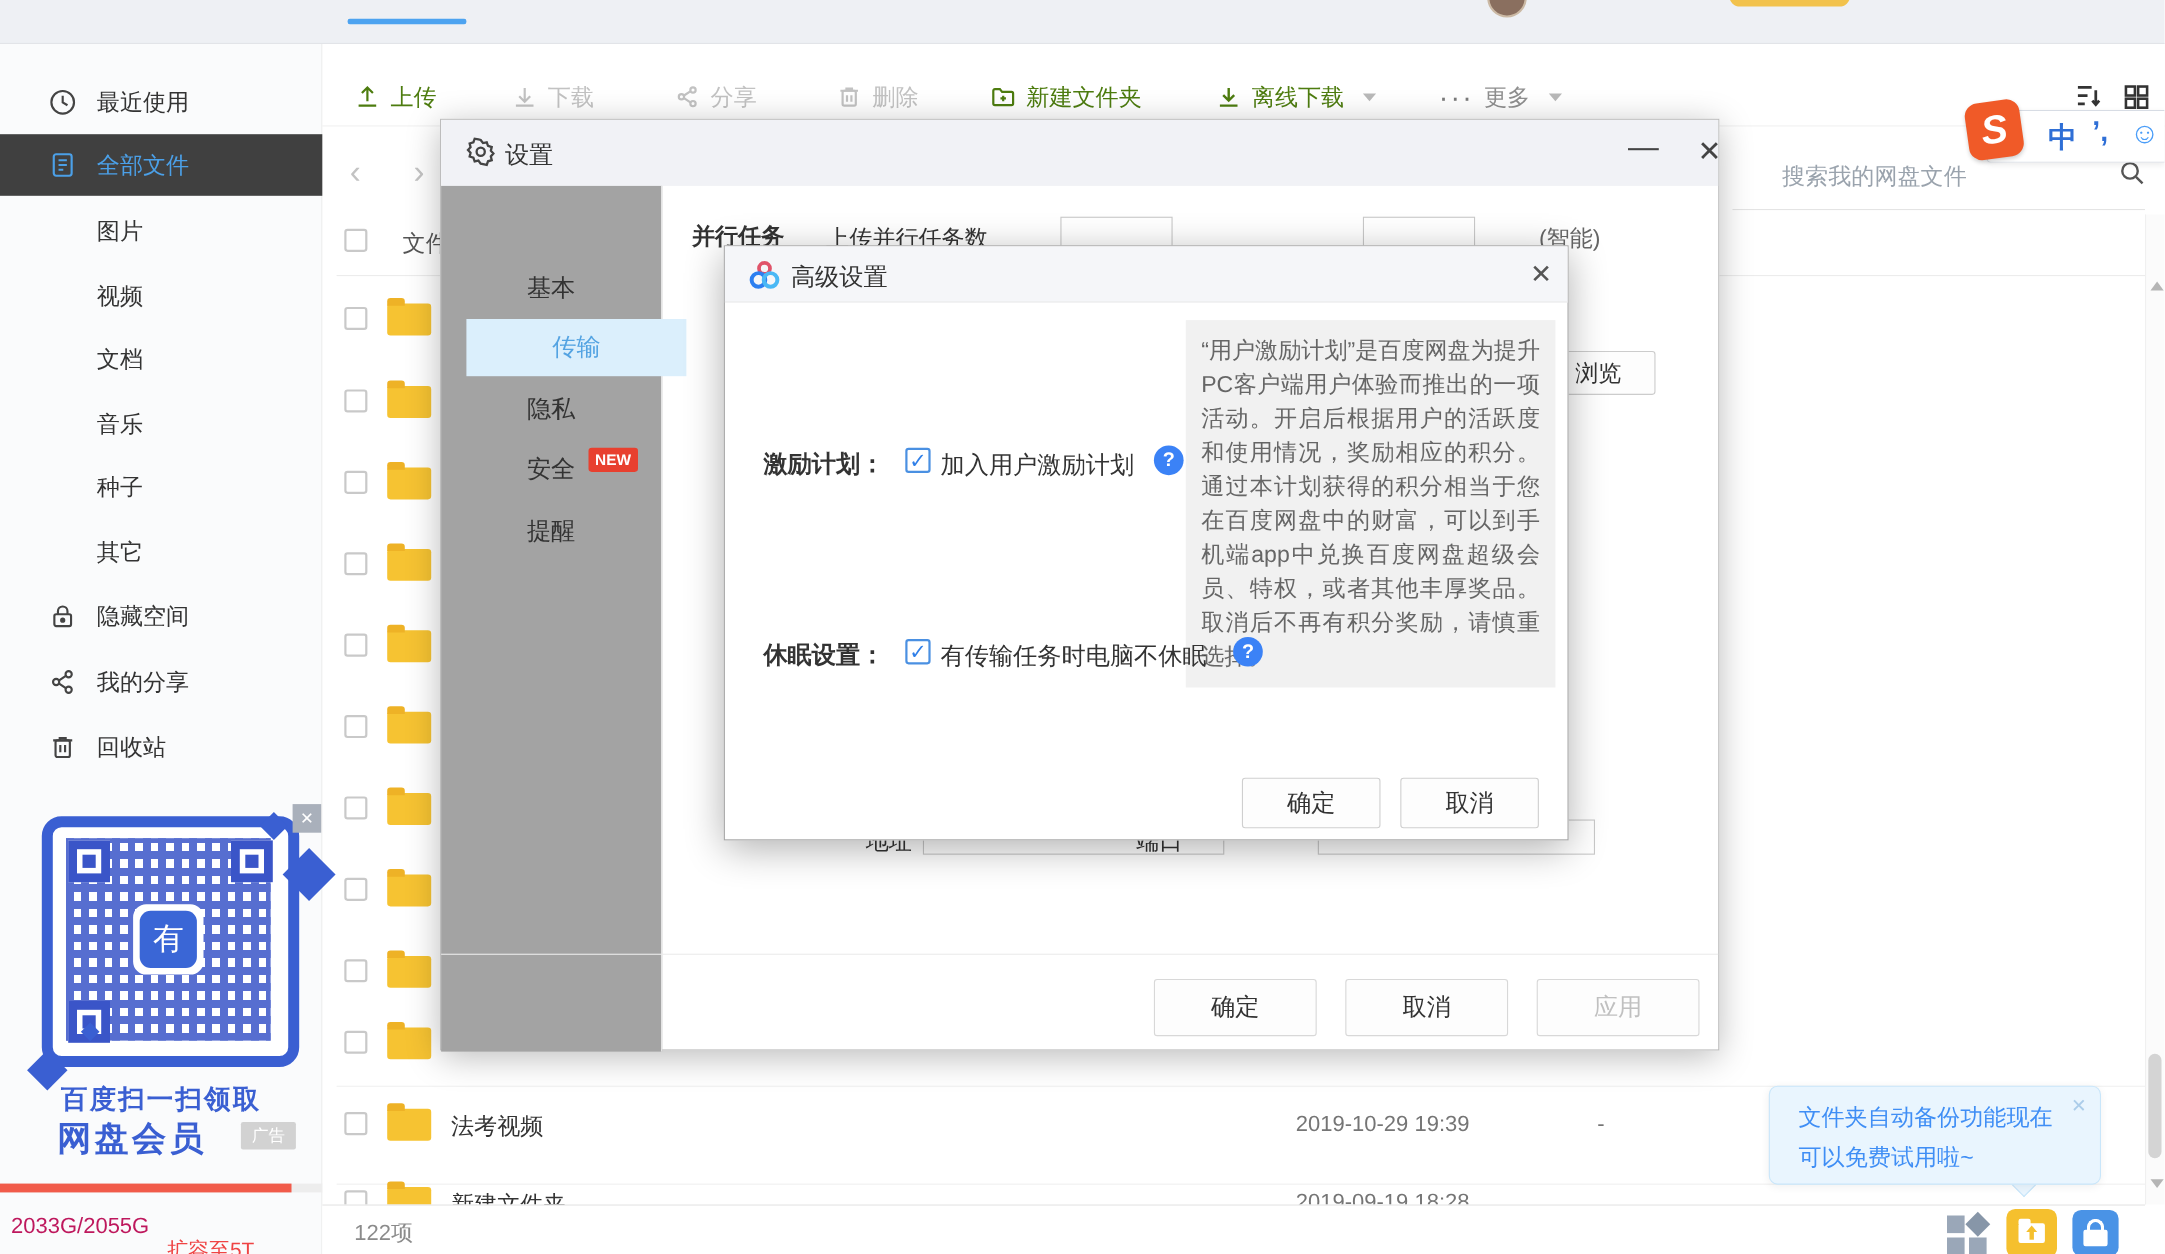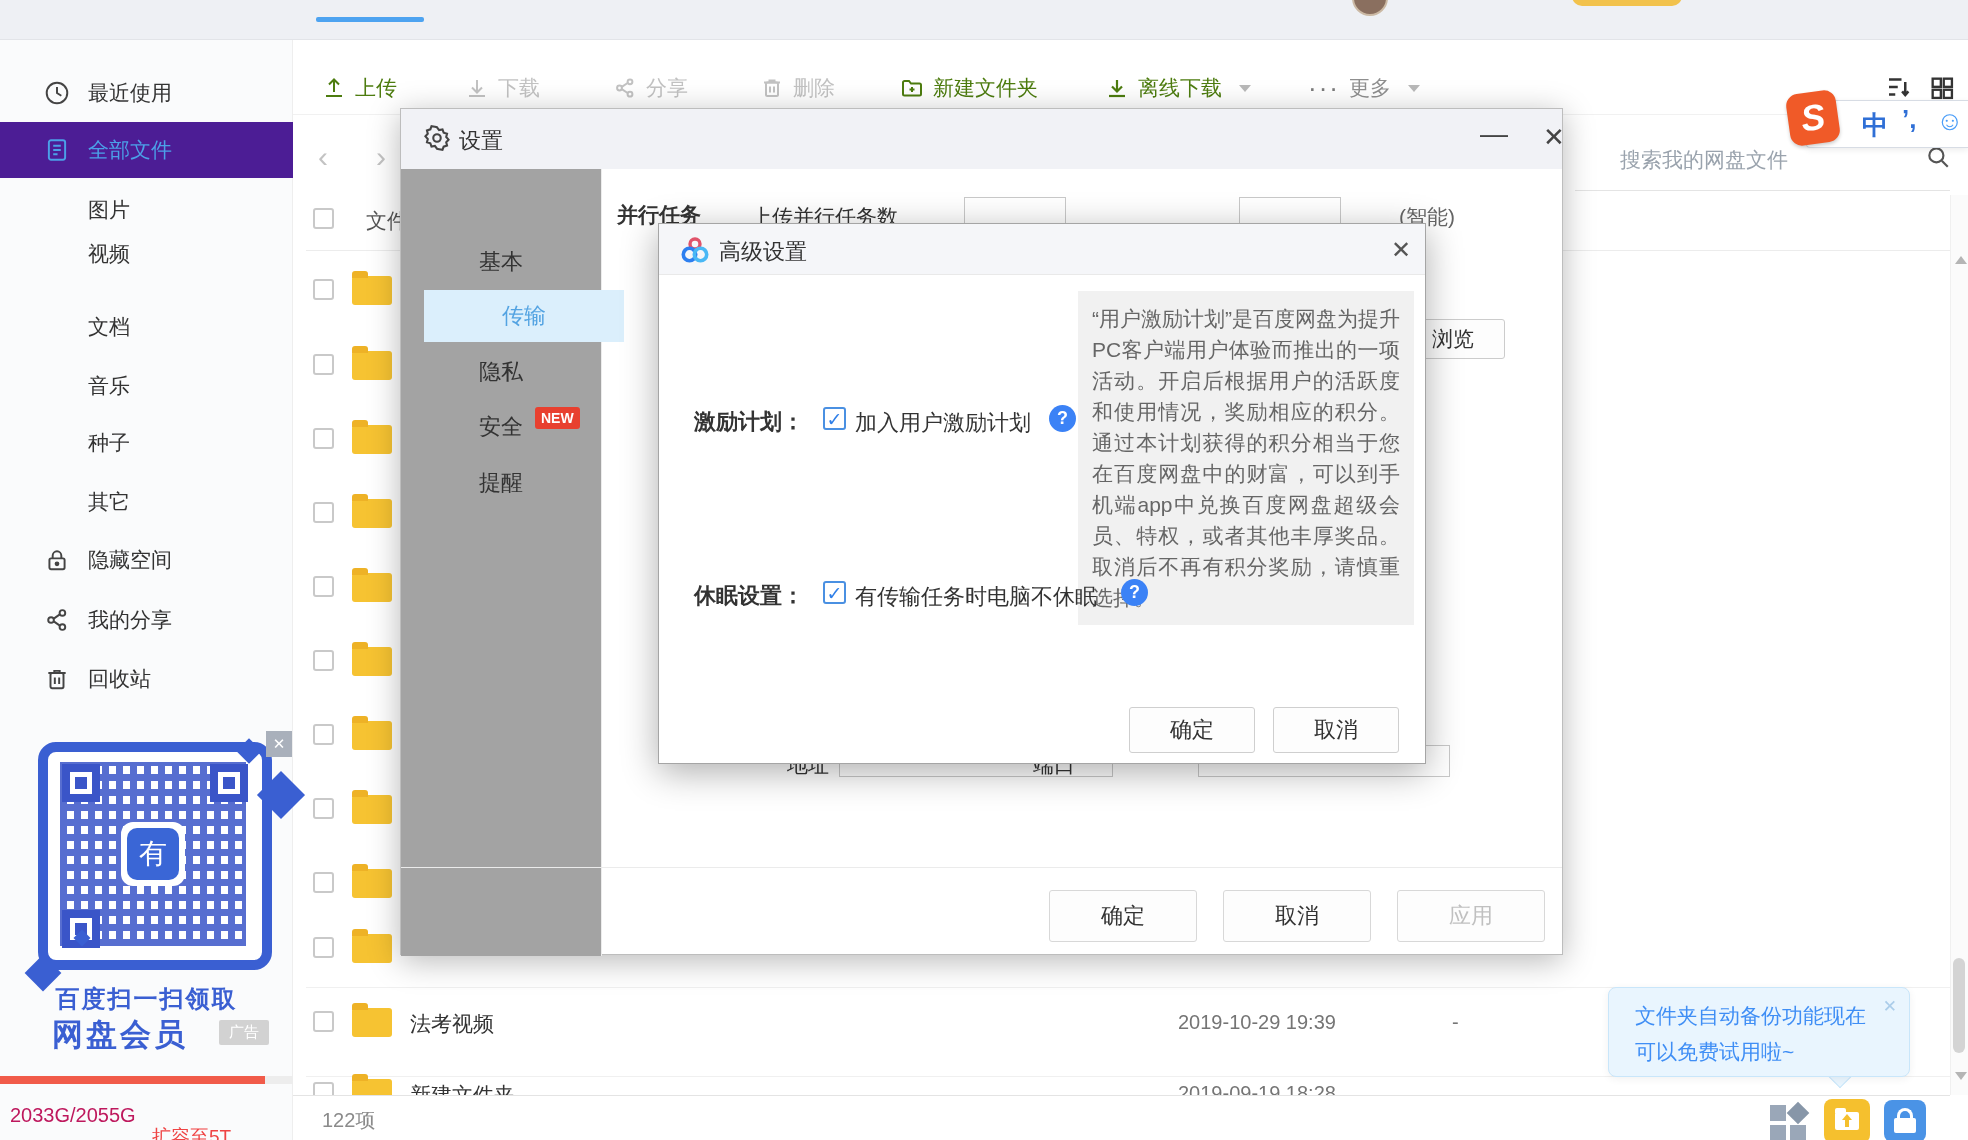--- a/index.html
+++ b/index.html
@@ -12,21 +12,21 @@
   .topstrip { left:0; top:0; width:1968px; height:40px; background:#eef0f4; border-bottom:1px solid #e2e4e8; }
   .tab-underline { left:316px; top:17px; width:108px; height:5px; border-radius:2px; background:#4da3f0; }
   .avatar-partial { left:1352px; top:-20px; width:36px; height:36px; border-radius:50%; background:#8a6f5f; border:2px solid #cbb9a4; }
   .pill-partial { left:1572px; top:-14px; width:110px; height:20px; border-radius:10px; background:#f2c24c; }
 
   
   .sidebar { left:0; top:40px; width:293px; height:1100px; background:#fafbfc; border-right:1px solid #eeeeee; }
   .side-item { position:absolute; left:0; width:293px; height:56px; display:flex; align-items:center; font-size:21px; color:#333; cursor:default; }
   .side-item .ic { position:absolute; left:44px; width:26px; height:26px; color:#444; }
   .side-item .lbl { position:absolute; left:88px; }
-  .side-item.active { background:#4c1d95; color:#4ba0e8; }
+  .side-item.active { background:#404040; color:#4ba0e8; }
   .side-item.active .ic { color:#4ba0e8; }
   svg { display:block; }
 
   
   .qr-frame { left:38px; top:742px; width:234px; height:228px; border:10px solid #3a5fd2; border-radius:18px; background:#fff; }
   .qr-inner { position:absolute; left:12px; top:10px; width:186px; height:184px;
      background:
        repeating-linear-gradient(90deg,#3a55c8 0 7px,transparent 7px 14px),
        repeating-linear-gradient(0deg,#3a55c8 0 7px,#fff 7px 15px);
      opacity:.85; }
@@ -157,21 +157,21 @@
         <svg viewBox="0 0 24 24" width="26" height="26" fill="none" stroke="currentColor" stroke-width="1.8">
             <rect x="4.5" y="3" width="15" height="18" rx="2"></rect>
             <path d="M8.5 8h7M8.5 12h7M8.5 16h4"></path>
           </svg>
       </span>
       <span class="lbl">全部文件</span>
     </div>
     <div class="side-item" style="top:142px;">
       <span class="lbl">图片</span>
     </div>
-    <div class="side-item" style="top:186px;">
+    <div class="side-item" style="top:201px;">
       <span class="lbl">视频</span>
     </div>
     <div class="side-item" style="top:259px;">
       <span class="lbl">文档</span>
     </div>
     <div class="side-item" style="top:318px;">
       <span class="lbl">音乐</span>
     </div>
     <div class="side-item" style="top:434px;">
       <span class="lbl">其它</span>
@@ -417,21 +417,21 @@
 
     <div class="tabcol">
       <div class="tab" style="top:67px;">基本</div>
       <div class="tab active" style="top:121px;margin-left:23px;">传输</div>
       <div class="tab" style="top:177px;">隐私</div>
       <div class="tab" style="top:232px;">安全</div>
       <div class="new-badge">NEW</div>
       <div class="tab" style="top:288px;">提醒</div>
     </div>
 
-    <div class="frag-label" style="left:216px; top:92px; font-weight:bold;">并行任务</div>
+    <div class="frag-label" style="left:228px; top:92px; font-weight:bold;">并行任务</div>
     <div class="frag-label" style="left:350px; top:94px;">上传并行任务数</div>
     <div class="frag-input" style="left:563px; top:88px; width:102px; height:34px;"></div>
     <div class="frag-input" style="left:838px; top:88px; width:102px; height:34px;"></div>
     <div class="frag-label" style="left:998px; top:94px; color:#666;">(智能)</div>
     <div class="frag-btn" style="left:1000px; top:210px;">浏览</div>
     <div class="frag-label" style="left:386px; top:642px;">地址</div>
     <div class="frag-input" style="left:438px; top:636px; width:274px; height:32px;"></div>
     <div class="frag-label" style="left:632px; top:642px;">端口</div>
     <div class="frag-input" style="left:797px; top:636px; width:252px; height:32px;"></div>
 

